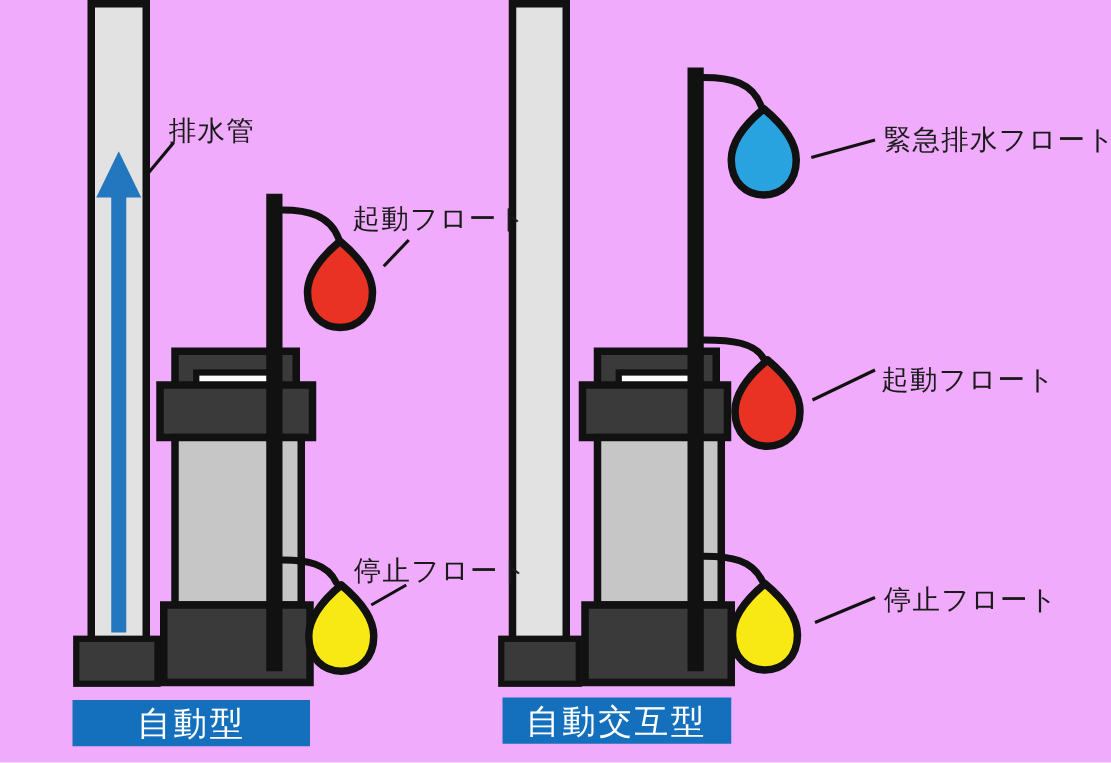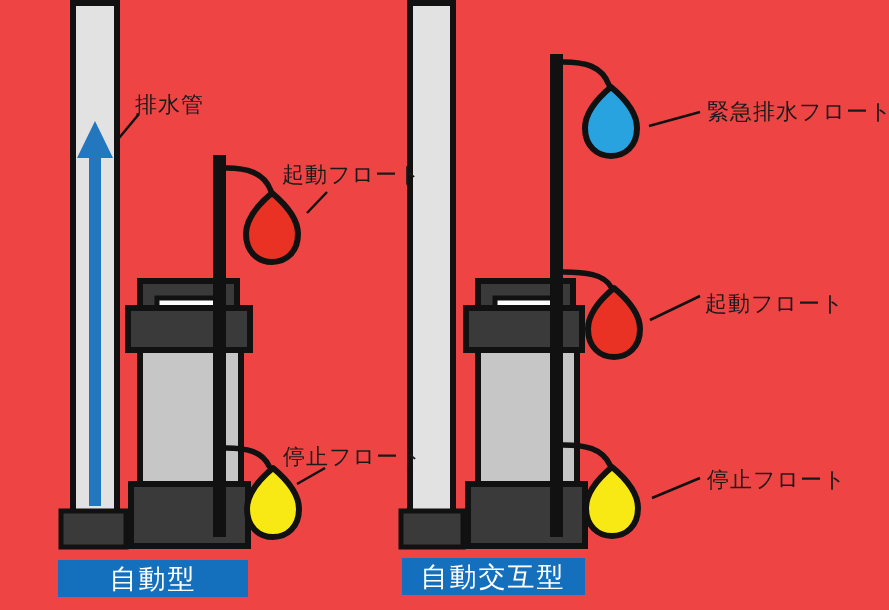--- a/index.html
+++ b/index.html
@@ -1,19 +1,19 @@
 <!DOCTYPE html>
 <html><head>
 <meta charset="utf-8">
 <style>
   html,body{margin:0;padding:0;background:#ffffff;}
   .stage{
     position:relative;
     width:889px;height:610px;
-    background:#ef4444;
+    background:#f0abfc;
     font-family:"Liberation Sans","DejaVu Sans",sans-serif;
     overflow:hidden;
   }
   svg{display:block;}
   text{
     font-family:"Liberation Sans","DejaVu Sans",sans-serif;
     fill:#1a1a1a;
   }
   .callout{font-size:22px;letter-spacing:1px;}
   .type-label{font-size:27px;fill:#ffffff;letter-spacing:2px;}

